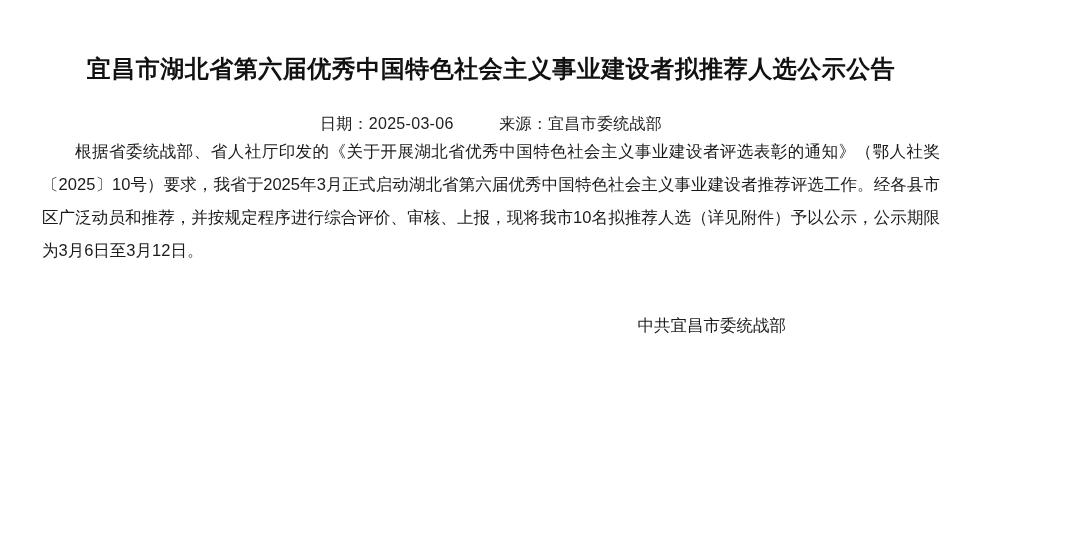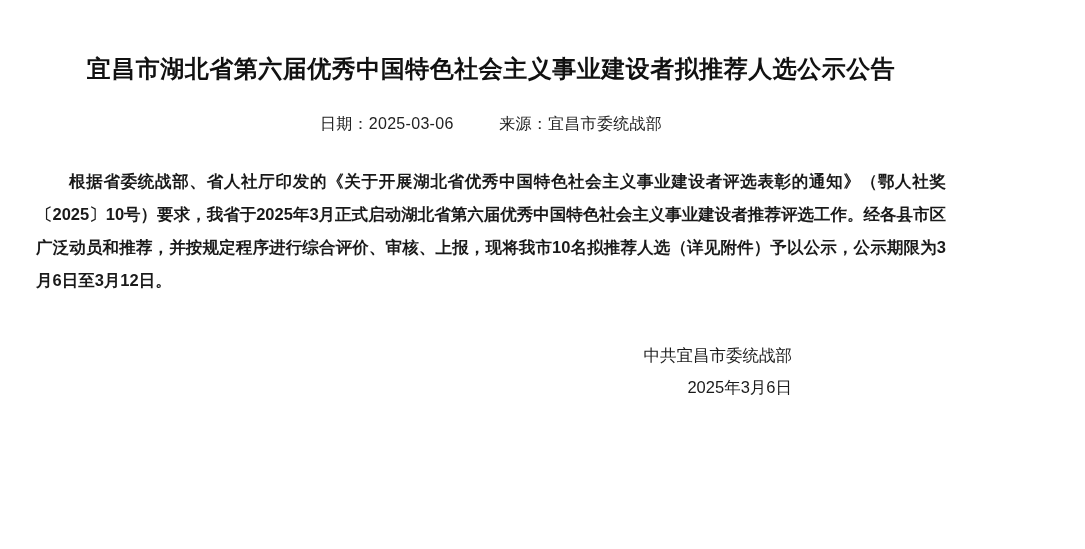--- a/index.html
+++ b/index.html
@@ -11,21 +11,21 @@
     width: 1085px;
     height: 549px;
     font-family: "Liberation Sans", "DejaVu Sans", sans-serif;
     color: #1a1a1a;
     overflow: hidden;
   }
   .page {
     width: 982px;
     height: 549px;
     box-sizing: border-box;
-    padding: 0 24px;
+    padding: 0 30px;
     position: relative;
   }
   .doc-title {
     text-align: center;
     font-size: 24px;
     font-weight: bold;
     letter-spacing: 0.5px;
     color: #111111;
     margin: 0;
     padding-top: 52px;
@@ -36,27 +36,25 @@
     font-size: 16px;
     color: #222222;
     margin-top: 28px;
     letter-spacing: 0.3px;
   }
   .meta-line .meta-gap {
     display: inline-block;
     width: 36px;
   }
   .body-text {
-    margin-top: 30px;
     padding: 0 12px;
     font-size: 16.5px;
     line-height: 33px;
     color: #1a1a1a;
     text-align: justify;
-    font-weight: bold;
   }
   .body-text p {
     margin: 0;
   }
   .indent {
     text-indent: 2em;
   }
   .noindent {
     text-indent: 0;
   }
@@ -84,16 +82,15 @@
     <span class="meta-gap"></span>
     <span>来源：宜昌市委统战部</span>
   </div>
 
   <div class="body-text">
     <p class="indent">根据省委统战部、省人社厅印发的《关于开展湖北省优秀中国特色社会主义事业建设者评选表彰的通知》（鄂人社奖〔2025〕10号）要求，我省于2025年3月正式启动湖北省第六届优秀中国特色社会主义事业建设者推荐评选工作。经各县市区广泛动员和推荐，并按规定程序进行综合评价、审核、上报，现将我市10名拟推荐人选（详见附件）予以公示，公示期限为3月6日至3月12日。</p>
   </div>
 
   <div class="sign-block">
     <div>中共宜昌市委统战部</div>
-    <div>2025年3月6日</div>
   </div>
 
 </div>
 
 </body></html>

